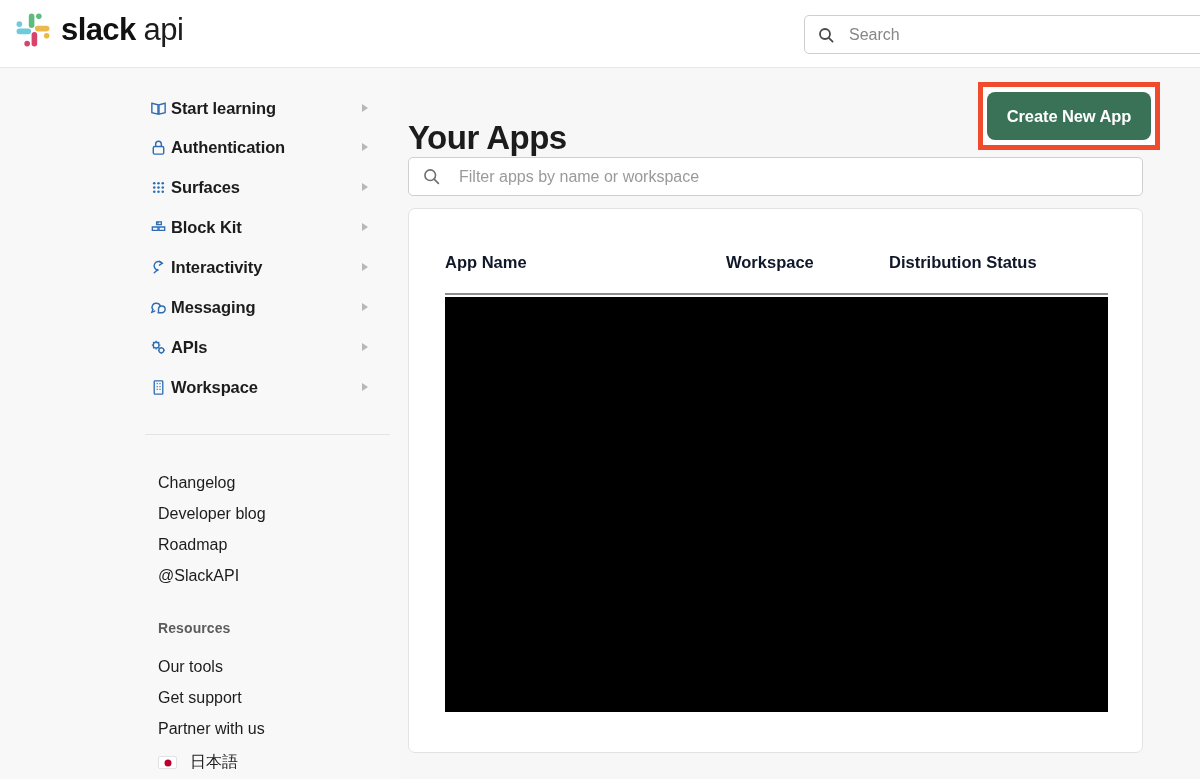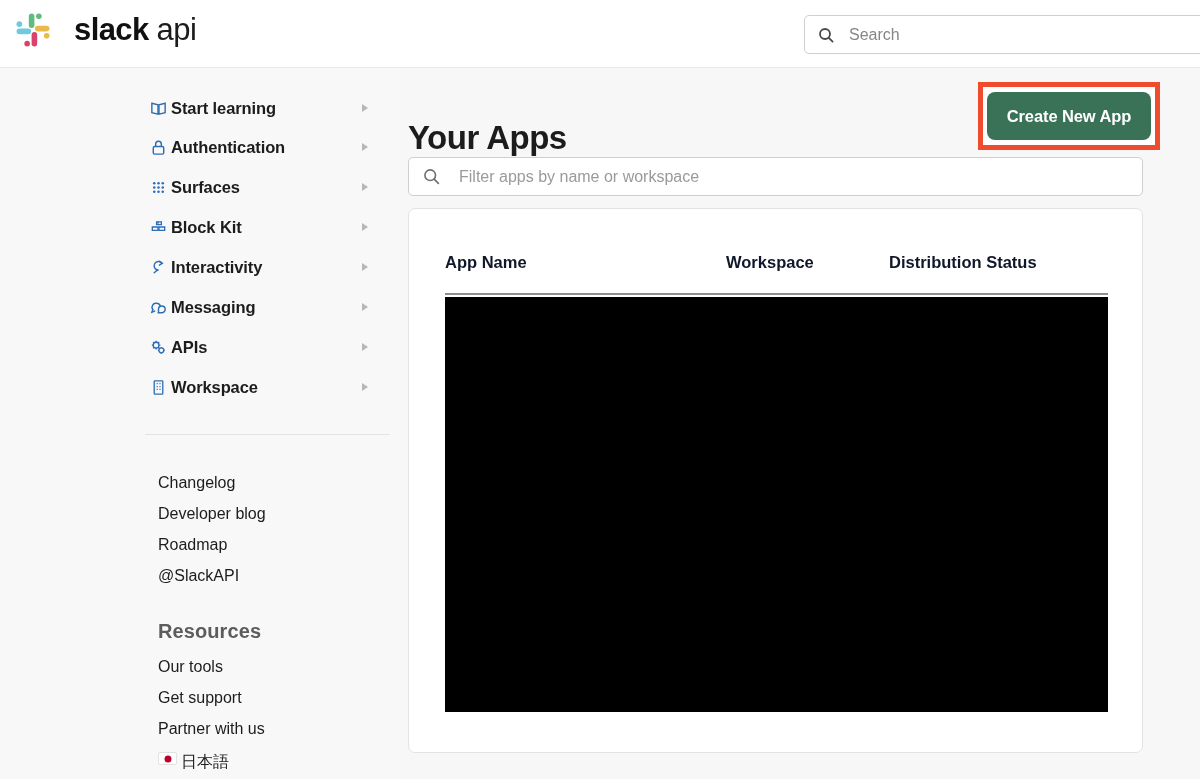--- a/index.html
+++ b/index.html
@@ -19,21 +19,21 @@
     border-bottom: 1px solid #E8E8E8;
   }
   #brand {
     position: absolute; left: 16px; top: 13px;
     display: flex; align-items: center; gap: 11px;
     text-decoration: none;
   }
   #brand-mark { width: 34px; height: 34px; display: block; }
   #brand-text {
     font-size: 31px; line-height: 34px; letter-spacing: -0.6px;
-    color: #111111; white-space: nowrap; margin-left: 13px;
+    color: #111111; white-space: nowrap;
   }
   #brand-text .b-slack { font-weight: 700; }
   #brand-text .b-api { font-weight: 400; color: #1D1C1D; }
 
   #search-box {
     position: absolute; left: 804px; top: 15px;
     width: 420px; height: 39px;
     background: #FFFFFF;
     border: 1px solid #CFCFCF;
     border-radius: 5px;
@@ -85,26 +85,26 @@
   }
 
   .side-link {
     position: absolute; left: 158px;
     font-size: 16px; color: #1D1C1D;
     text-decoration: none; white-space: nowrap;
     cursor: pointer;
   }
   #resources-heading {
     position: absolute; left: 158px; top: 552px;
-    font-size: 20px; font-weight: 700; color: #5C5C5C;
+    font-size: 14px; font-weight: 700; color: #5C5C5C;
     letter-spacing: 0.1px;
   }
   #lang-link {
     position: absolute; left: 158px; top: 684px;
-    display: flex; gap: 4px;
+    display: flex; align-items: center; gap: 13px;
     font-size: 16px; color: #1D1C1D; text-decoration: none;
     cursor: pointer;
   }
   #flag-jp {
     width: 19px; height: 13px; flex: none;
     background: #FFFFFF; border: 1px solid #E2E2E2;
     border-radius: 2px; position: relative;
   }
   #flag-jp::after {
     content: ""; position: absolute;

